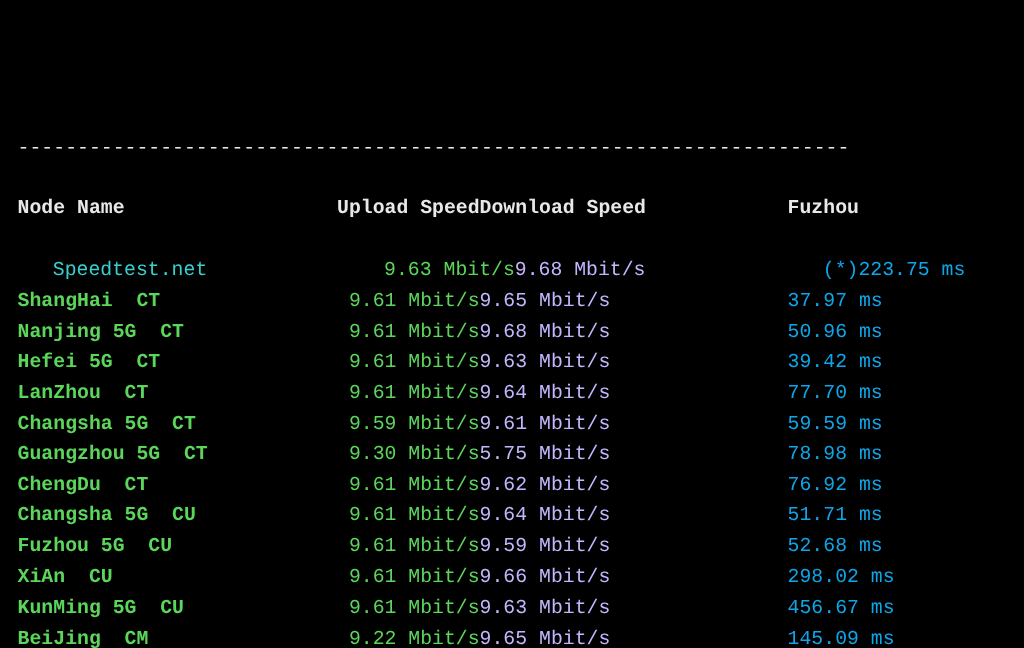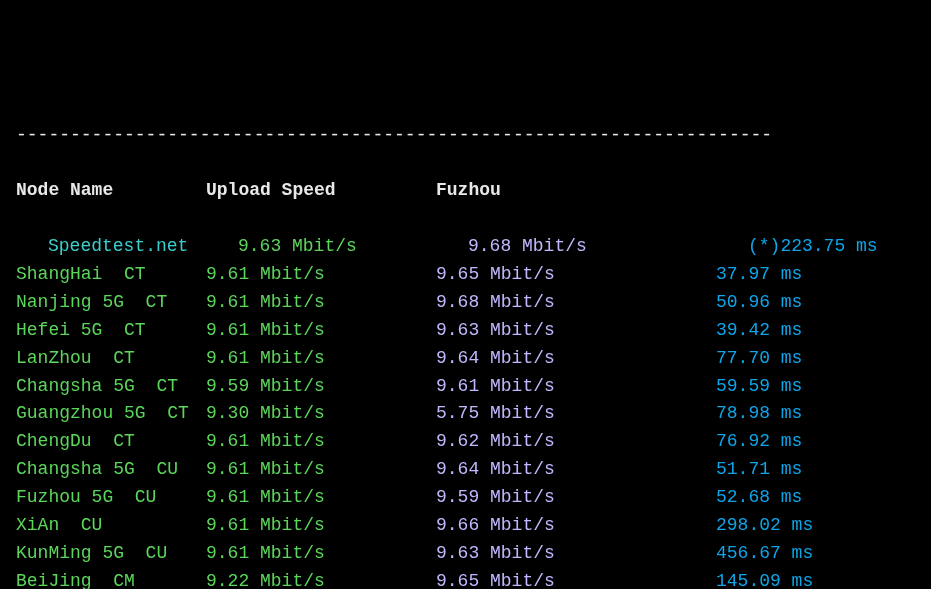--- a/index.html
+++ b/index.html
@@ -10,39 +10,40 @@
       font-size: 18px;
       line-height: 1.55;
       color: #cccccc;
       width: 931px;
       height: 589px;
       box-sizing: border-box;
       white-space: pre;
     }
     .row { display: flex; }
     .col-node { width: 190px; flex-shrink: 0; }
-    .col-up   { width: 230px; flex-shrink: 0; }
+    .col-up   { width: 230px; flex-shrink: 0; text-align: right; }
     .col-down { width: 280px; flex-shrink: 0; }
     .col-lat  { flex-shrink: 0; }
     .hdr { color: #e8e8e8; font-weight: bold; }
     .node-cyan  { color: #3acfcf; margin-left: 32px; }
-    .node-green { color: #5bd65b; }
+    .node-green { color: #5bd65b; font-weight: bold; }
     .upload     { color: #5bd65b; }
     .download   { color: #c4b5fd; }
     .latency    { color: #0ea5e9; }
     .dash { color: #e8e8e8; letter-spacing: 0; }
   </style>
 </head>
 <body>
 
 
 
 <div class="dash">----------------------------------------------------------------------</div>
 <div class="row hdr">
   <span class="col-node">Node Name</span>
   <span class="col-up">Upload Speed</span>
+  <span class="col-down">Download Speed</span>
   <span class="col-lat">Fuzhou</span>
 </div>
 <div id="rows-container"><div class="row"><span class="col-node node-cyan">Speedtest.net</span><span class="col-up upload">9.63 Mbit/s</span><span class="col-down download">9.68 Mbit/s</span><span class="col-lat latency">(*)223.75 ms</span></div><div class="row"><span class="col-node node-green">ShangHai  CT</span><span class="col-up upload">9.61 Mbit/s</span><span class="col-down download">9.65 Mbit/s</span><span class="col-lat latency">37.97 ms</span></div><div class="row"><span class="col-node node-green">Nanjing 5G  CT</span><span class="col-up upload">9.61 Mbit/s</span><span class="col-down download">9.68 Mbit/s</span><span class="col-lat latency">50.96 ms</span></div><div class="row"><span class="col-node node-green">Hefei 5G  CT</span><span class="col-up upload">9.61 Mbit/s</span><span class="col-down download">9.63 Mbit/s</span><span class="col-lat latency">39.42 ms</span></div><div class="row"><span class="col-node node-green">LanZhou  CT</span><span class="col-up upload">9.61 Mbit/s</span><span class="col-down download">9.64 Mbit/s</span><span class="col-lat latency">77.70 ms</span></div><div class="row"><span class="col-node node-green">Changsha 5G  CT</span><span class="col-up upload">9.59 Mbit/s</span><span class="col-down download">9.61 Mbit/s</span><span class="col-lat latency">59.59 ms</span></div><div class="row"><span class="col-node node-green">Guangzhou 5G  CT</span><span class="col-up upload">9.30 Mbit/s</span><span class="col-down download">5.75 Mbit/s</span><span class="col-lat latency">78.98 ms</span></div><div class="row"><span class="col-node node-green">ChengDu  CT</span><span class="col-up upload">9.61 Mbit/s</span><span class="col-down download">9.62 Mbit/s</span><span class="col-lat latency">76.92 ms</span></div><div class="row"><span class="col-node node-green">Changsha 5G  CU</span><span class="col-up upload">9.61 Mbit/s</span><span class="col-down download">9.64 Mbit/s</span><span class="col-lat latency">51.71 ms</span></div><div class="row"><span class="col-node node-green">Fuzhou 5G  CU</span><span class="col-up upload">9.61 Mbit/s</span><span class="col-down download">9.59 Mbit/s</span><span class="col-lat latency">52.68 ms</span></div><div class="row"><span class="col-node node-green">XiAn  CU</span><span class="col-up upload">9.61 Mbit/s</span><span class="col-down download">9.66 Mbit/s</span><span class="col-lat latency">298.02 ms</span></div><div class="row"><span class="col-node node-green">KunMing 5G  CU</span><span class="col-up upload">9.61 Mbit/s</span><span class="col-down download">9.63 Mbit/s</span><span class="col-lat latency">456.67 ms</span></div><div class="row"><span class="col-node node-green">BeiJing  CM</span><span class="col-up upload">9.22 Mbit/s</span><span class="col-down download">9.65 Mbit/s</span><span class="col-lat latency">145.09 ms</span></div></div>
 
 
 
 
 
 </body></html>

